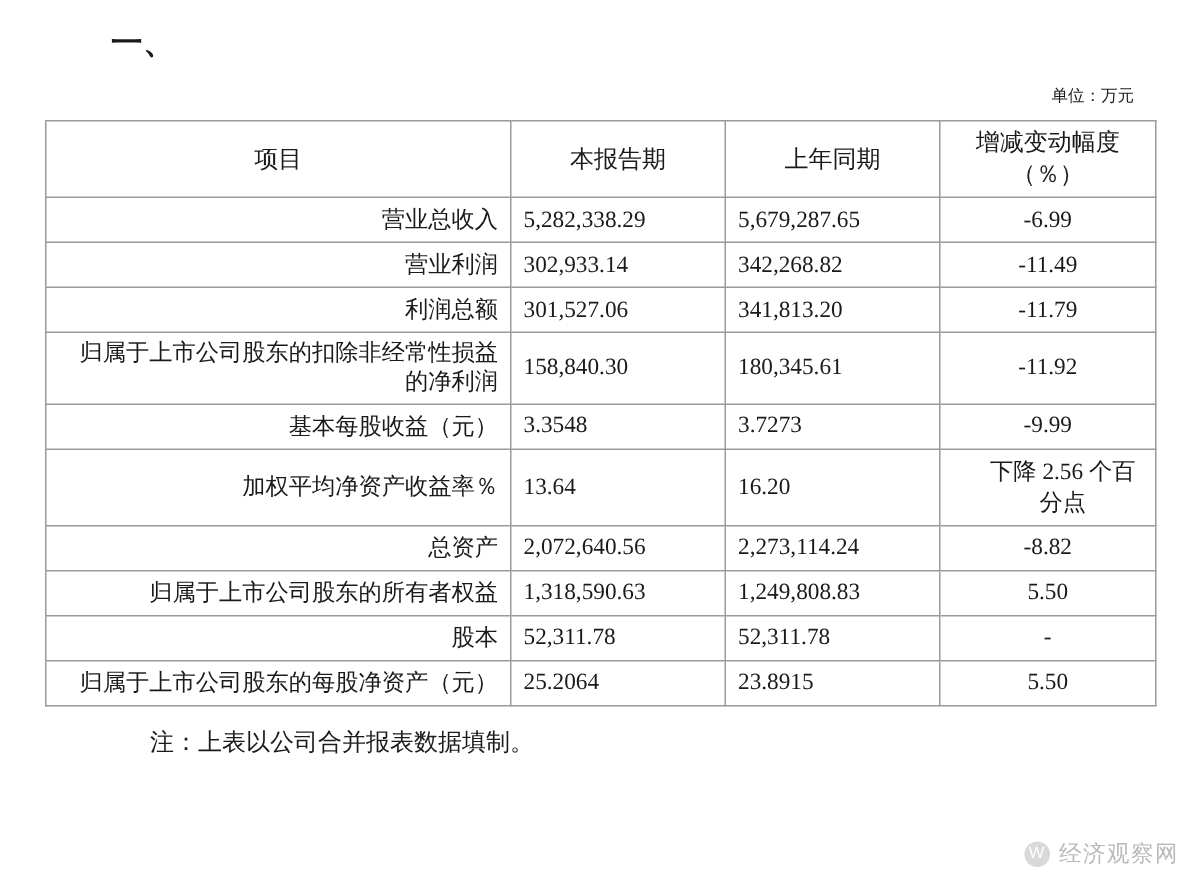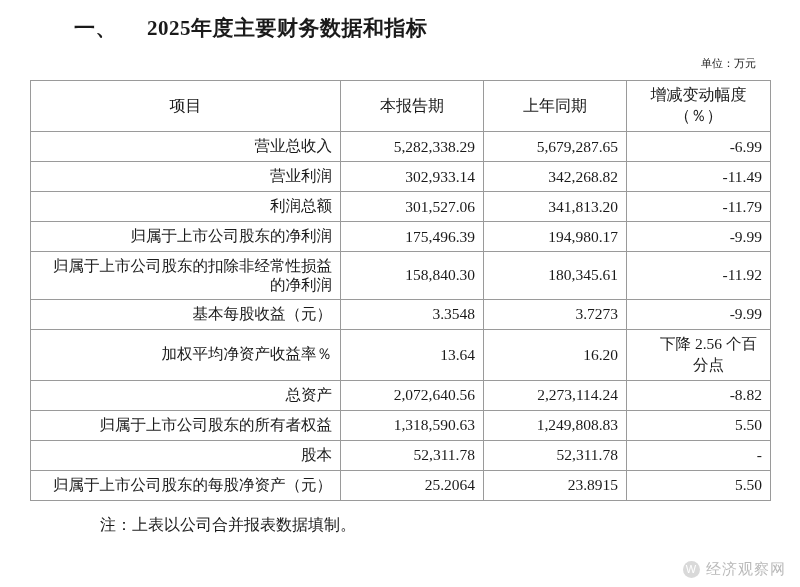--- a/index.html
+++ b/index.html
@@ -59,22 +59,22 @@
   .col-item { width: 310px; }
   .col-num  { width: 143px; }
   .col-num2 { width: 143px; }
   .col-chg  { width: 144px; }
 
   .hdr td {
     text-align: center;
     font-size: 16px;
   }
   .c-item { text-align: right; padding-left: 10px; }
-  .c-num  { text-align: right; padding-right: 22px; }
-  .c-chg  { text-align: right; padding-right: 14px; }
+  .c-num  { padding-right: 22px; }
+  .c-chg  { text-align: center; padding-right: 14px; }
   .c-chg.text { text-align: center; padding-right: 8px; padding-left: 28px; }
   .two-line { line-height: 1.25; }
   .note {
     font-size: 16px;
     padding-top: 14px;
     padding-left: 70px;
   }
   .watermark {
     position: absolute;
     right: 14px;
@@ -98,21 +98,20 @@
     text-align: center;
   }
 </style>
 </head>
 <body>
 
 <div class="page">
 
   <div class="doc-title">
     <span class="num">一、</span>
-    <span>2025年度主要财务数据和指标</span>
   </div>
 
   <div class="unit-line">单位：万元</div>
 
   <table class="fin">
     <colgroup>
       <col class="col-item">
         <col class="col-num">
         <col class="col-num2">
         <col class="col-chg">
@@ -137,26 +136,20 @@
         <td class="c-num">342,268.82</td>
         <td class="c-chg">-11.49</td>
       </tr>
       <tr>
         <td class="c-item">利润总额</td>
         <td class="c-num">301,527.06</td>
         <td class="c-num">341,813.20</td>
         <td class="c-chg">-11.79</td>
       </tr>
       <tr>
-        <td class="c-item">归属于上市公司股东的净利润</td>
-        <td class="c-num">175,496.39</td>
-        <td class="c-num">194,980.17</td>
-        <td class="c-chg">-9.99</td>
-      </tr>
-      <tr>
         <td class="c-item two-line">归属于上市公司股东的扣除非经常性损益的净利润</td>
         <td class="c-num">158,840.30</td>
         <td class="c-num">180,345.61</td>
         <td class="c-chg">-11.92</td>
       </tr>
       <tr>
         <td class="c-item">基本每股收益（元）</td>
         <td class="c-num">3.3548</td>
         <td class="c-num">3.7273</td>
         <td class="c-chg">-9.99</td>

